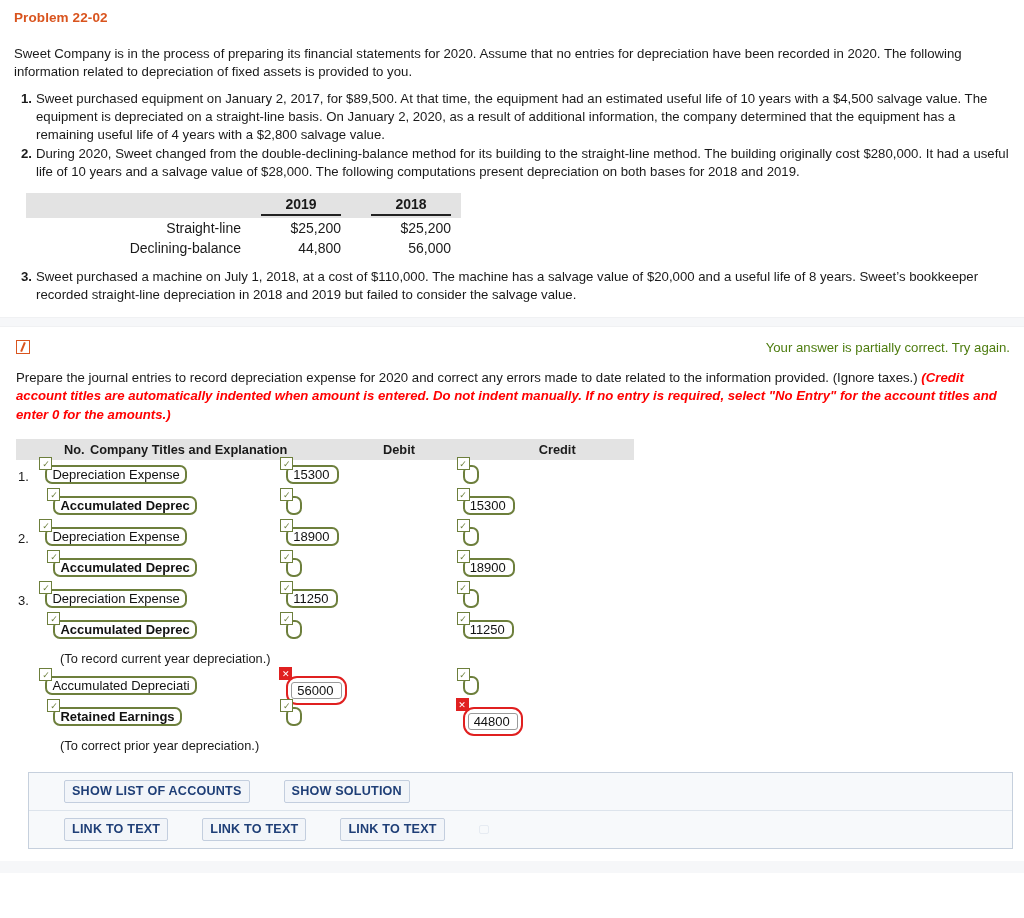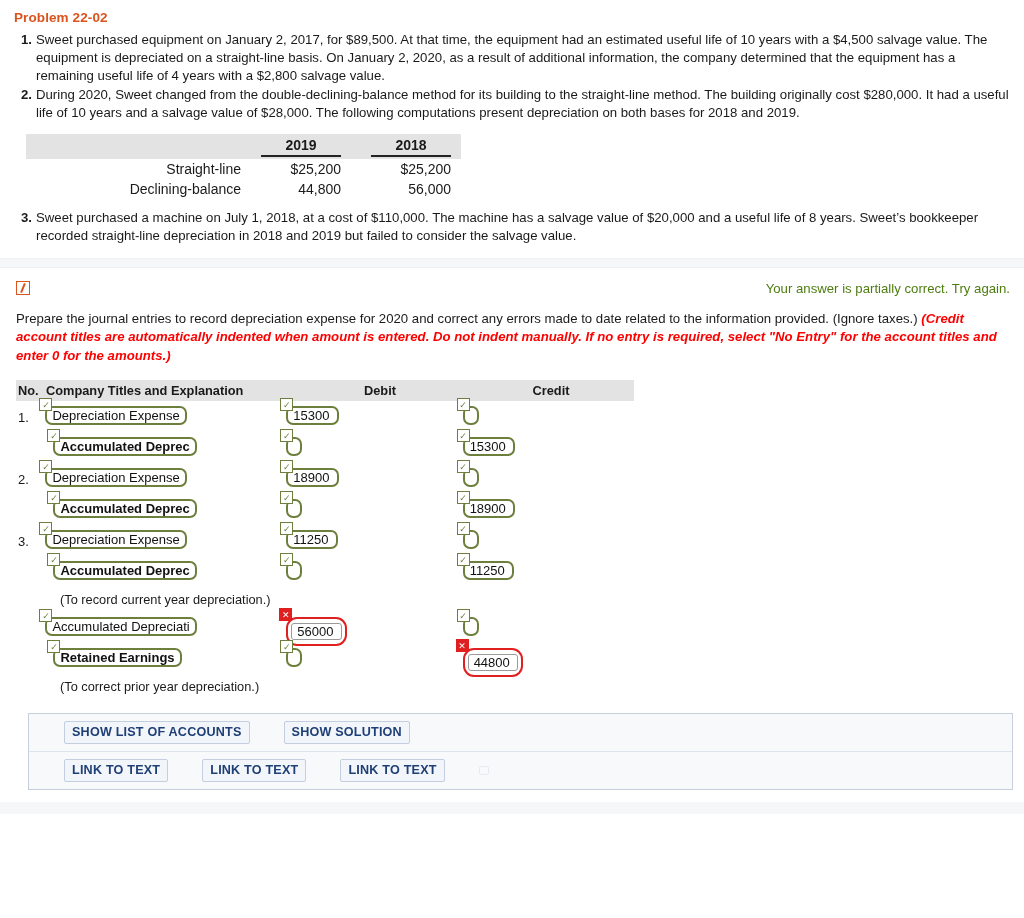--- a/index.html
+++ b/index.html
@@ -12,21 +12,21 @@
 
   .page { width: 1024px; position: relative; }
 
   
   .problem-wrap { padding: 8px 14px 0 14px; }
   .problem-title {
     color: #d9541e;
     font-weight: bold;
     font-size: 13.5px;
     letter-spacing: .1px;
-    margin: 2px 0 6px 0;
+    margin: 2px 0 20px 0;
   }
   .intro-para {
     font-size: 13.2px;
     color: #1a1a1a;
     line-height: 1.36;
     margin: 0 0 9px 0;
     max-width: 985px;
   }
   ol.facts { list-style: none; margin: 0; padding: 0; }
   ol.facts > li {
@@ -120,20 +120,21 @@
   
   .je { width: 618px; margin-left: 2px; position: relative; }
   .je-head {
     background: #e3e3e3;
     height: 21px;
     display: flex;
     align-items: center;
     font-weight: bold;
     font-size: 12.8px;
     color: #1a1a1a;
+    padding-left: 46px;
   }
   .je-head .c-no    { width: 30px; padding-left: 2px; }
   .je-head .c-acct  { width: 246px; }
   .je-head .c-debit { width: 176px; text-align: center; }
   .je-head .c-credit{ width: 166px; text-align: center; }
 
   .je-row {
     display: flex;
     align-items: flex-start;
     height: 31px;
@@ -257,20 +258,21 @@
     width: 1024px;
   }
 </style>
 </head>
 <body>
 
 <div class="page">
 
   <div class="problem-wrap">
     <div class="problem-title">Problem 22-02</div>
+    <p class="intro-para">Sweet Company is in the process of preparing its financial statements for 2020. Assume that no entries for depreciation have been recorded in 2020. The following information related to depreciation of fixed assets is provided to you.</p>
 
     <ol class="facts">
       <li>
         <span class="num">1.</span>
         <span>Sweet purchased equipment on January 2, 2017, for $89,500. At that time, the equipment had an estimated useful life of 10 years with a $4,500 salvage value. The equipment is depreciated on a straight-line basis. On January 2, 2020, as a result of additional information, the company determined that the equipment has a remaining useful life of 4 years with a $2,800 salvage value.</span>
       </li>
       <li>
         <span class="num">2.</span>
         <span>During 2020, Sweet changed from the double-declining-balance method for its building to the straight-line method. The building originally cost $280,000. It had a useful life of 10 years and a salvage value of $28,000. The following computations present depreciation on both bases for 2018 and 2019.</span>
       </li>

